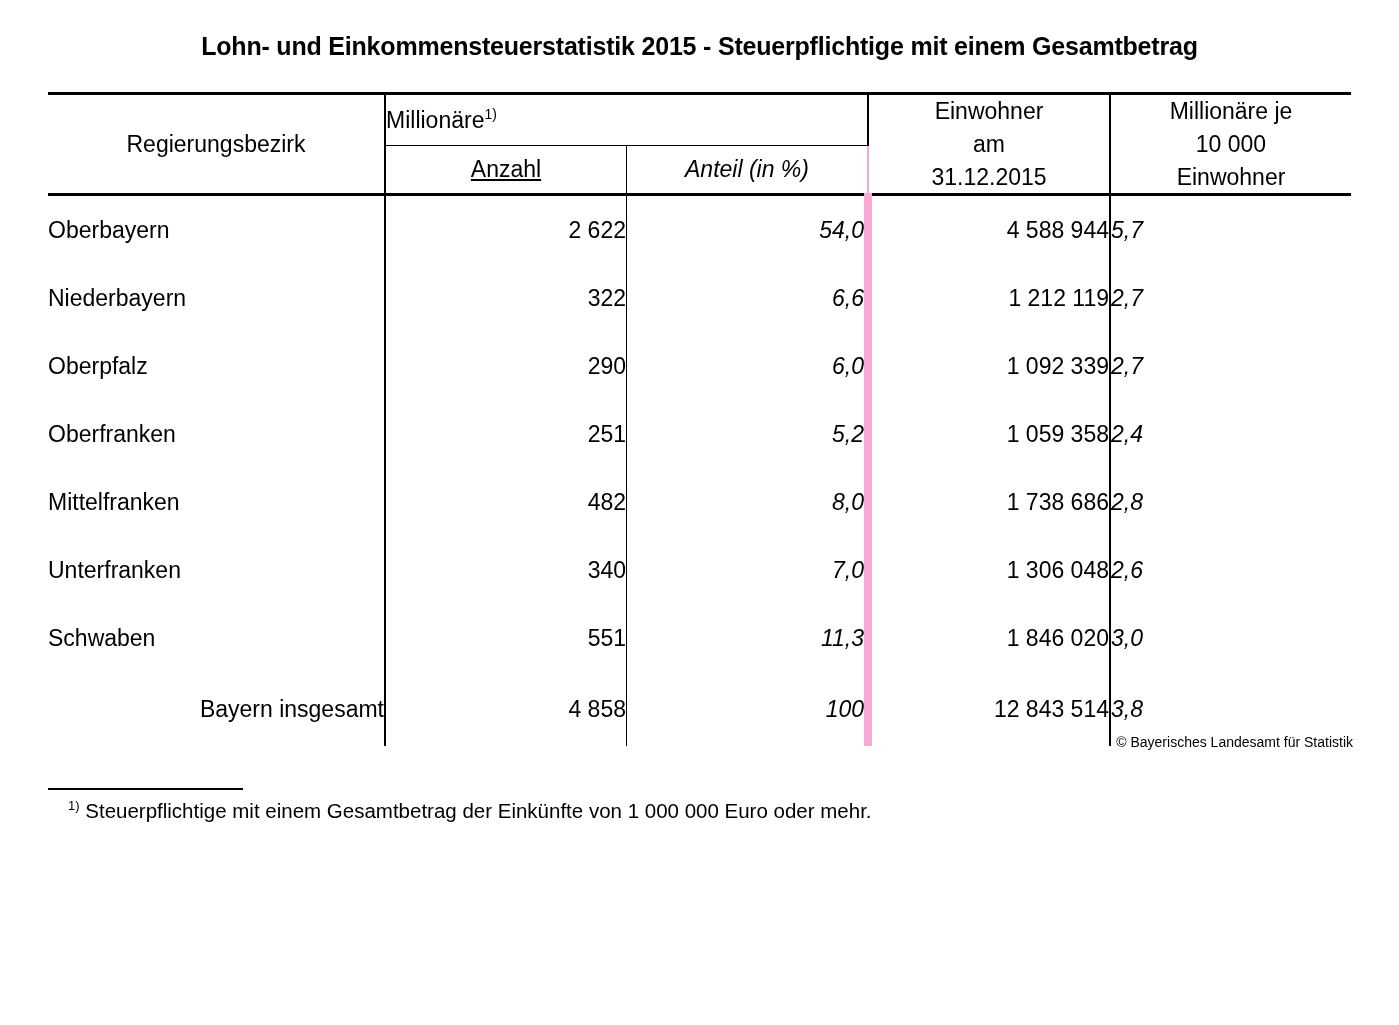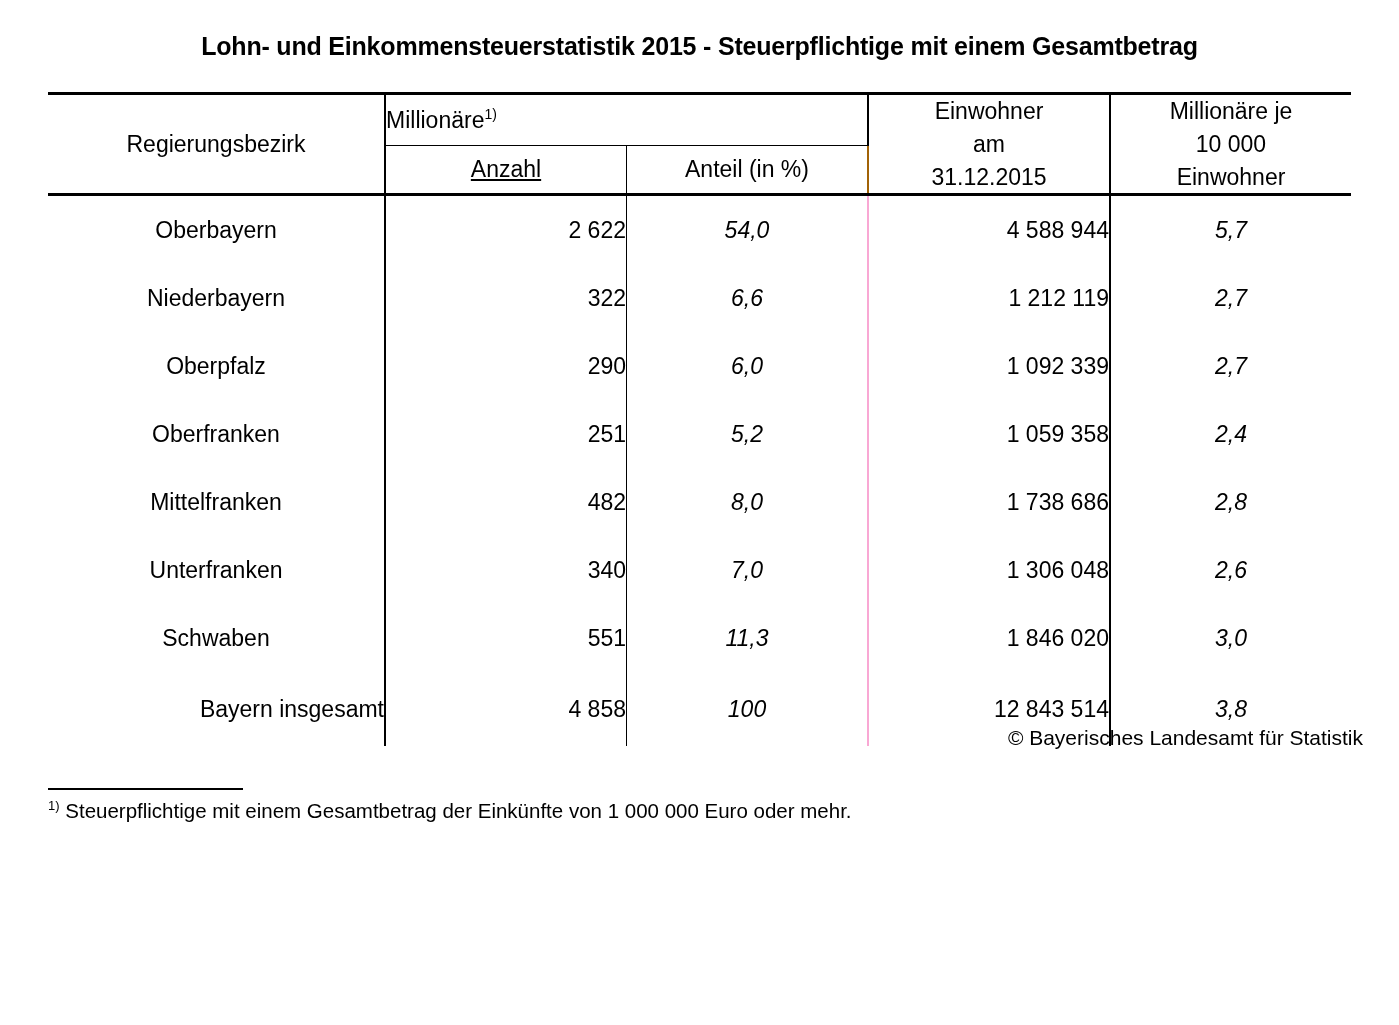--- a/index.html
+++ b/index.html
@@ -64,21 +64,21 @@
     border-bottom: 1.5px solid #000;
     border-right: 2px solid #000;
     padding: 26px 0 18px 0;
   }
   .h-anzahl, .h-anteil {
     text-align: center;
     font-size: 23px;
     padding: 14px 0 16px 0;
   }
   .h-anzahl { border-right: 1.5px solid #000; width: 240px; text-decoration: underline; }
-  .h-anteil { border-right: 2px solid #a16207; width: 240px; }
+  .h-anteil { border-right: 2px solid #f9a8d4; width: 240px; font-style: italic; }
   .h-einw {
     text-align: center;
     font-size: 23px;
     line-height: 1.42;
     border-right: 2px solid #000;
     width: 240px;
     padding: 0 6px;
   }
   .h-ratio {
     text-align: center;
@@ -89,74 +89,74 @@
   sup.fn {
     font-size: 14px;
     vertical-align: super;
   }
 
   
   .body-row td {
     height: 68px;
   }
   .c-region {
-    text-align: center;
+    text-align: left;
     padding-left: 13px;
     border-right: 2px solid #000;
   }
   .c-anzahl {
     text-align: right;
     padding-right: 14px;
     border-right: 1.5px solid #000;
   }
   .c-anteil {
-    text-align: center;
+    text-align: right;
     padding-right: 14px;
     font-style: italic;
-    border-right: 2px solid #f9a8d4;
+    border-right: 8px solid #f9a8d4;
   }
   .c-einw {
     text-align: right;
     padding-right: 14px;
     border-right: 2px solid #000;
   }
   .c-ratio {
-    text-align: center;
+    text-align: left;
     padding-right: 14px;
     font-style: italic;
   }
   .first-row td { padding-top: 22px; }
 
   .total-row td {
     font-weight: bold;
     height: 74px;
   }
   .total-row .c-region {
     text-align: right;
   }
 
   
   .fn-rule {
     margin: 42px 0 0 48px;
     width: 195px;
     border-top: 2px solid #000;
   }
   .footnote {
-    margin: 8px 0 0 48px;
+    margin: 8px 0 0 68px;
     font-size: 20.5px;
   }
   .footnote sup {
     font-size: 13px;
     vertical-align: super;
   }
   .copyright {
     position: absolute;
-    right: 36px;
+    right: 46px;
     bottom: 28px;
-    font-size: 21px;
+    font-size: 14px;
     text-align: right;
   }
 </style>
 </head>
 <body>
 
 <div class="page">
 
   <div class="title">
     <span>Lohn- und Einkommensteuerstatistik 2015 - Steuerpflichtige mit einem Gesamtbetrag</span>

